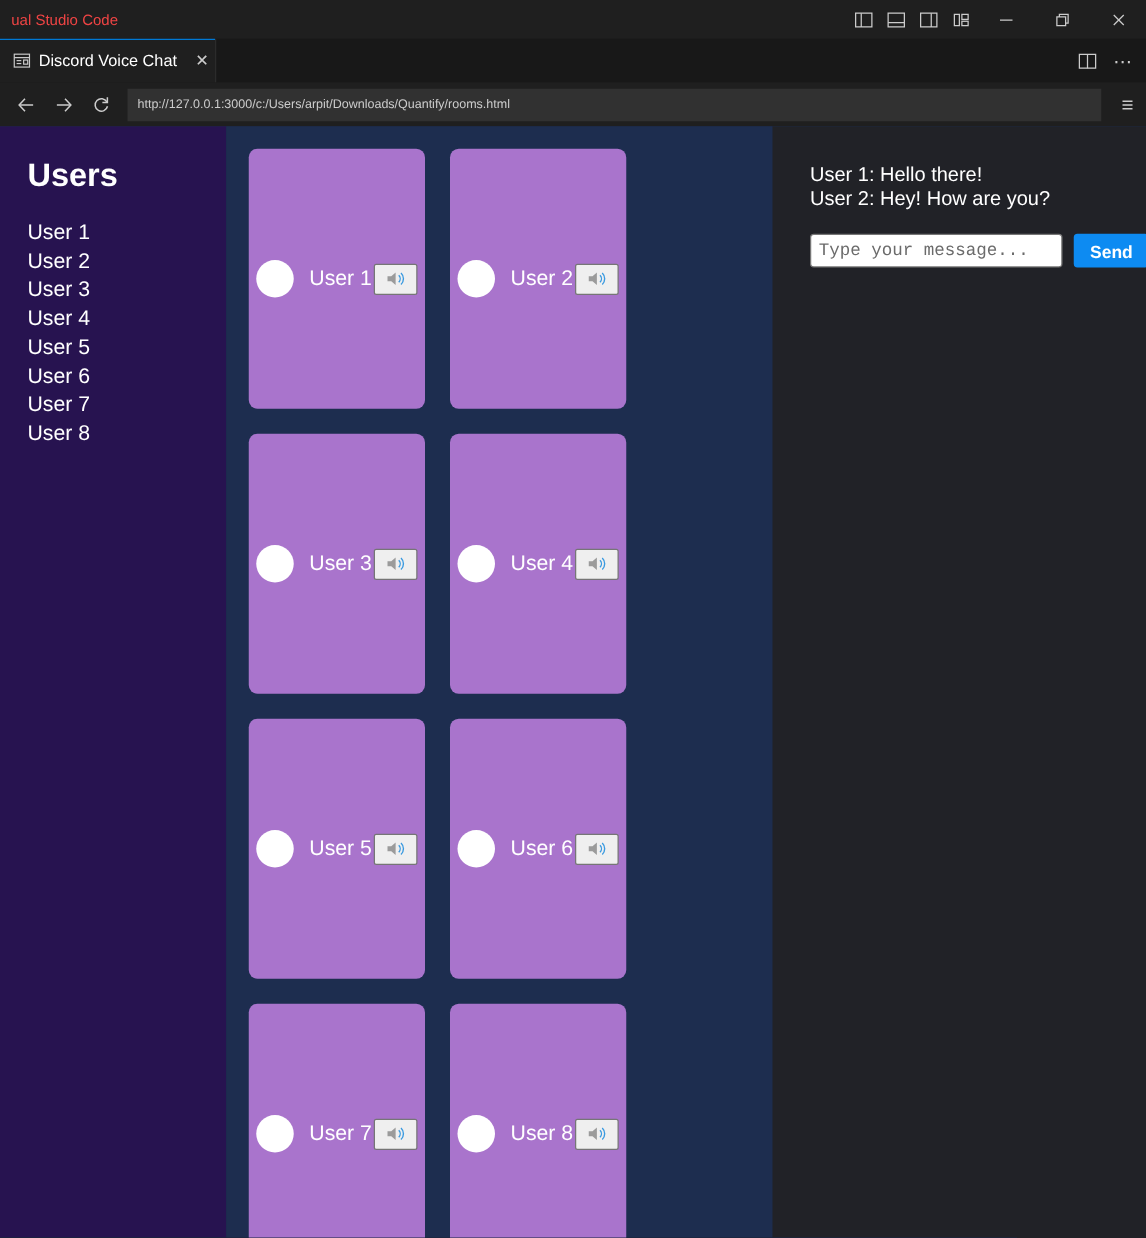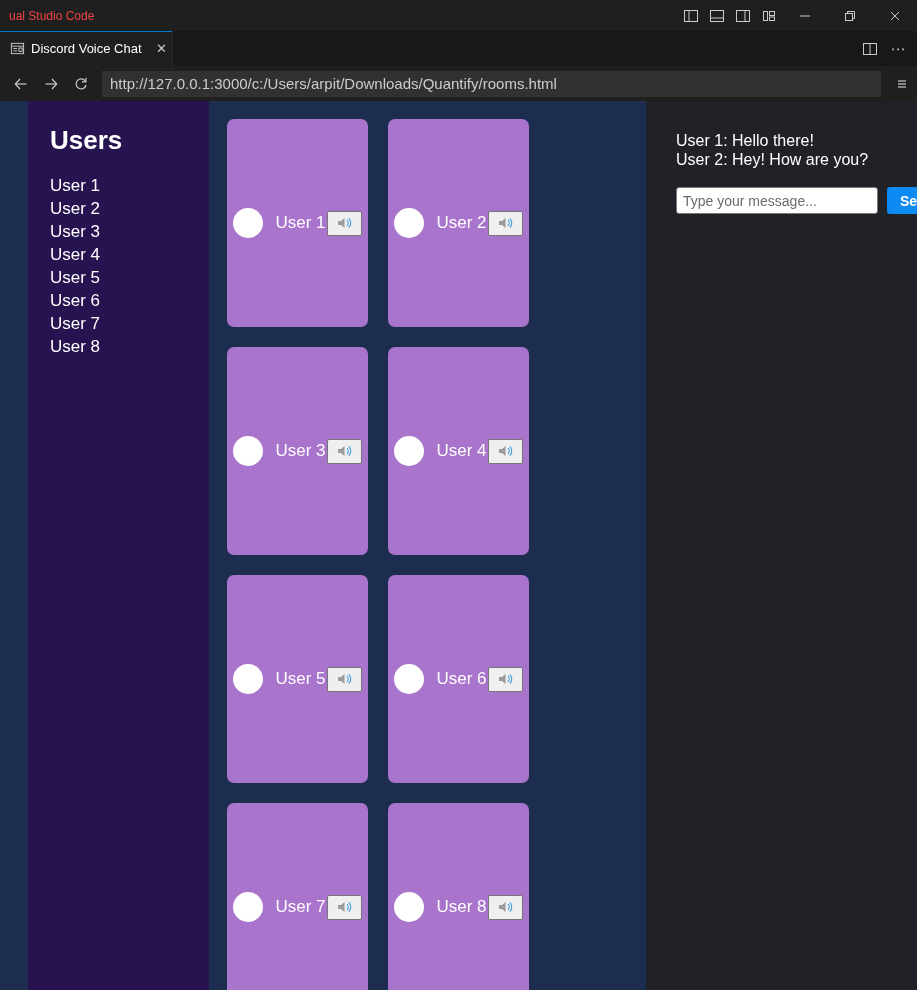--- a/index.html
+++ b/index.html
@@ -78,21 +78,21 @@
     display: flex; align-items: center; justify-content: center;
     color: #cccccc;
   }
   .urlbox {
     flex: 1;
     height: 26px;
     margin: 0 8px 0 6px;
     background: #313131;
     border: none;
     color: #cccccc;
-    font-size: 15px;
+    font-size: 10px;
     font-family: "Liberation Sans", sans-serif;
     padding: 0 8px;
     outline: none;
   }
   .bar-menu {
     width: 26px; height: 30px;
     display:flex; align-items:center; justify-content:center;
     margin-right: 2px;
   }
 
@@ -104,21 +104,20 @@
     display: flex;
     overflow: hidden;
   }
 
   
   .sidebar {
     width: 181px;
     flex: 0 0 181px;
     background: #271350;
     padding: 24px 0 0 22px;
-    margin-left: 28px;
   }
   .sidebar h2 {
     margin: 0 0 18px 0;
     font-size: 26px;
     font-weight: bold;
     color: #ffffff;
     letter-spacing: 0px;
   }
   .user-list { list-style: none; margin: 0; padding: 0; }
   .user-list li {
@@ -193,21 +192,21 @@
     color: #ffffff;
   }
   .chat-row { display: flex; align-items: center; gap: 9px; }
   .chat-input {
     width: 202px;
     height: 27px;
     background: #ffffff;
     border: 1px solid #767676;
     border-radius: 3px;
     font-size: 14px;
-    font-family: Liberation Sans, sans-serif;
+    font-family: Liberation Mono, monospace;
     color: #000000;
     padding: 0 6px;
     outline: none;
   }
   .chat-input::placeholder { color: #6b6b6b; }
   .send-btn {
     height: 27px;
     padding: 0 13px;
     background: #0d8bf2;
     color: #ffffff;

